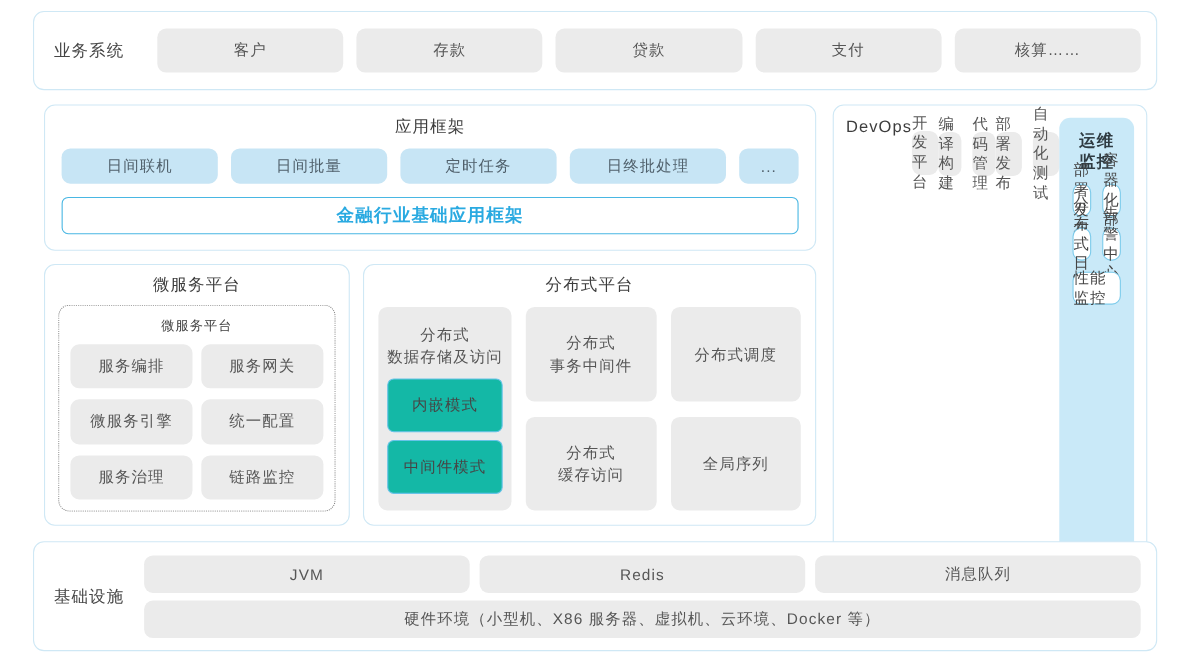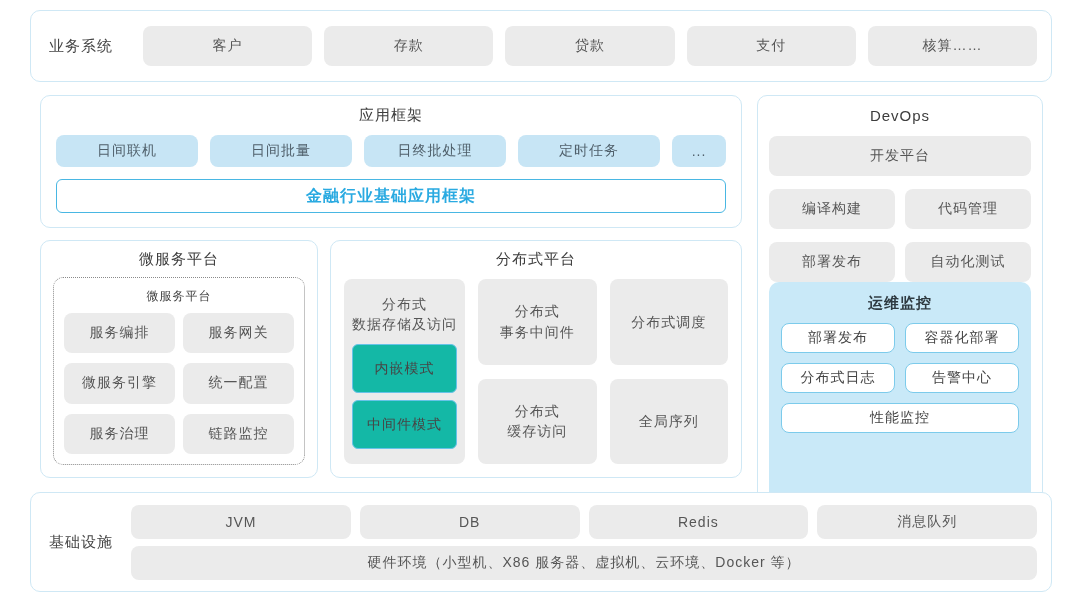--- a/index.html
+++ b/index.html
@@ -28,21 +28,21 @@
     padding:10px 15px 14px; display:flex; flex-direction:column; }
   .af-row { display:flex; gap:12px; height:32px; margin-top:10px; }
   .af-row .blue-box { flex:1; }
   .af-row .blue-box.small { flex:none; width:54px; }
   .base-framework { margin-top:12px; height:34px; background:#fff; border:1.5px solid #49b7e3;
     border-radius:6px; display:flex; align-items:center; justify-content:center;
     font-size:16px; font-weight:bold; color:#2aaae1; letter-spacing:1px; }
 
   
   #devops-panel { left:757px; top:95px; width:286px; height:435px;
-    padding:11px 11px 12px; display:flex; flex-direction:column; }
+    padding:11px 11px 12px; display:flex; flex-direction:row; }
   .dev-wide { height:40px; margin-top:12px; }
   .dev-row { display:flex; gap:10px; margin-top:13px; }
   .dev-row .gray-box { flex:1; height:40px; }
   .ops-panel { margin-top:0; flex:1; background:#c9e9f8; border-radius:10px;
     padding:8px 12px 12px; display:flex; flex-direction:column; }
   .ops-title { text-align:center; font-size:15px; color:#2f3b42; font-weight:bold;
     letter-spacing:1px; margin-top:4px; }
   .ops-row { display:flex; gap:10px; margin-top:10px; }
   .ops-box { flex:1; height:30px; background:#fff; border:1.5px solid #7ccbeb; border-radius:8px;
     display:flex; align-items:center; justify-content:center; font-size:14px; color:#454545; letter-spacing:1px; }
@@ -91,22 +91,22 @@
     <div class="gray-box">贷款</div>
     <div class="gray-box">支付</div>
     <div class="gray-box">核算……</div>
   </section>
 
   <section class="panel" id="appframework-panel">
     <div class="panel-title">应用框架</div>
     <div class="af-row">
       <div class="blue-box">日间联机</div>
       <div class="blue-box">日间批量</div>
+      <div class="blue-box">定时任务</div>
       <div class="blue-box">日终批处理</div>
-      <div class="blue-box">定时任务</div>
       <div class="blue-box small">...</div>
     </div>
     <div class="base-framework">金融行业基础应用框架</div>
   </section>
 
   <section class="panel" id="devops-panel">
     <div class="panel-title">DevOps</div>
     <div class="gray-box dev-wide">开发平台</div>
     <div class="dev-row">
       <div class="gray-box">编译构建</div>
@@ -167,21 +167,20 @@
         <div class="gray-box dist-cell">全局序列</div>
       </div>
     </div>
   </section>
 
   <section class="panel" id="infrastructure-panel">
     <div class="side-label">基础设施</div>
     <div class="infra-content">
       <div class="infra-row">
         <div class="gray-box">JVM</div>
-        <div class="gray-box">DB</div>
         <div class="gray-box">Redis</div>
         <div class="gray-box">消息队列</div>
       </div>
       <div class="gray-box infra-hw">硬件环境（小型机、X86 服务器、虚拟机、云环境、Docker 等）</div>
     </div>
   </section>
 
 </div>
 
 </body></html>

